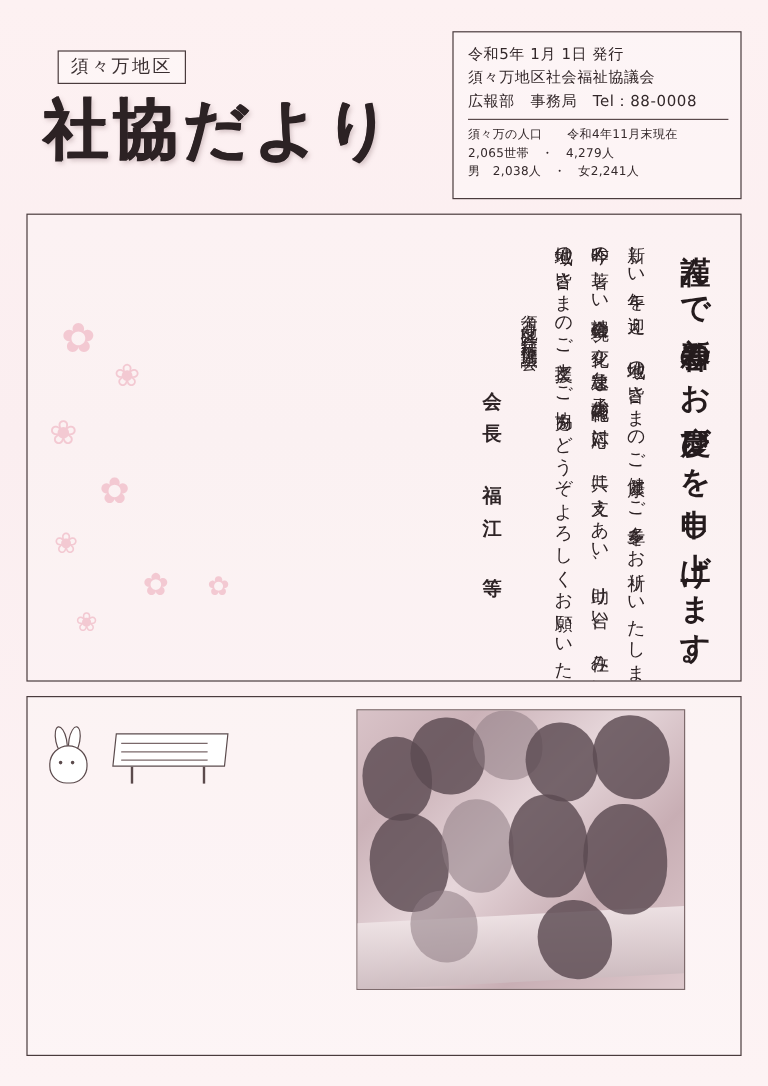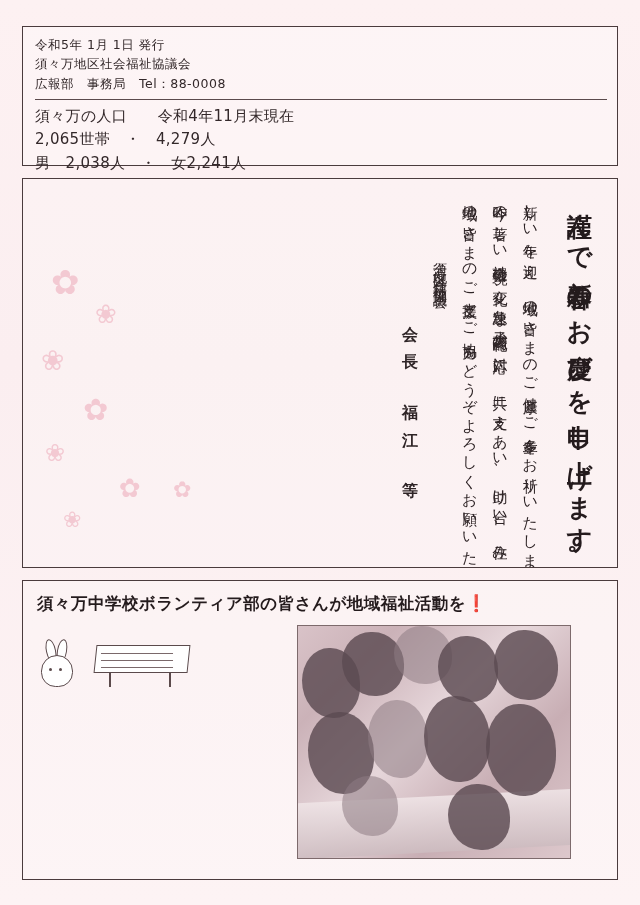--- a/index.html
+++ b/index.html
@@ -81,21 +81,21 @@
     line-height: 1.55;
     color: #33282a;
     white-space: nowrap;
     letter-spacing: 0.5px;
   }
   .mr-divider {
     border-top: 1px solid #5a4a4c;
     margin: 6px 0 5px 0;
   }
   .mr-line.small {
-    font-size: 15px;
+    font-size: 10px;
     letter-spacing: 0.3px;
   }
 
   
   .greeting {
     position: absolute;
     left: 22px;
     top: 178px;
     width: 596px;
     height: 390px;
@@ -259,20 +259,24 @@
   .mailboard .leg.l { left: 14px; }
   .mailboard .leg.r { left: 74px; }
 </style>
 </head>
 <body>
 
 <div class="page">
   <div class="paper-tint"></div>
 
   <div class="masthead">
+    <div class="masthead-left">
+      <div class="district-box">須々万地区</div>
+      <div class="title-main">社協だより</div>
+    </div>
     <div class="masthead-right">
       <div class="mr-line">令和5年  1月  1日  発行</div>
       <div class="mr-line">須々万地区社会福祉協議会</div>
       <div class="mr-line">広報部　事務局　Tel：88-0008</div>
       <div class="mr-divider"></div>
       <div class="mr-line small">須々万の人口　　令和4年11月末現在</div>
       <div class="mr-line small">2,065世帯　・　4,279人</div>
       <div class="mr-line small">男　2,038人　・　女2,241人</div>
     </div>
   </div>
@@ -291,21 +295,20 @@
       <div class="vcol headline">謹んで新春のお慶びを申し上げます。</div>
       <div class="vcol">新しい年を迎え、地域の皆さまのご健康とご多幸をお祈りいたします。</div>
       <div class="vcol">昨今の著しい社会環境の変化、急速な少子高齢化の対応に、共に支えあい、助け合い、住み慣れた地域で安心して暮らしていけるように、地域福祉の推進に地区社協役員一同、力を注いでまいります。</div>
       <div class="vcol">地域の皆さまのご支援とご協力をどうぞよろしくお願いいたします。</div>
       <div class="vcol sign">須々万地区社会福祉協議会</div>
       <div class="vcol sign2">会　長　　福　江　　等</div>
     </div>
   </div>
 
   <div class="article">
-    <div class="article-head">須々万中学校ボランティア部の皆さんが地域福祉活動を❗</div>
     <div class="article-body">
       <div class="article-text">
         <div class="illus">
           <div class="rabbit">
             <div class="ear l"></div>
               <div class="ear r"></div>
             <div class="body"></div>
             <div class="eye l"></div>
               <div class="eye r"></div>
           </div>

